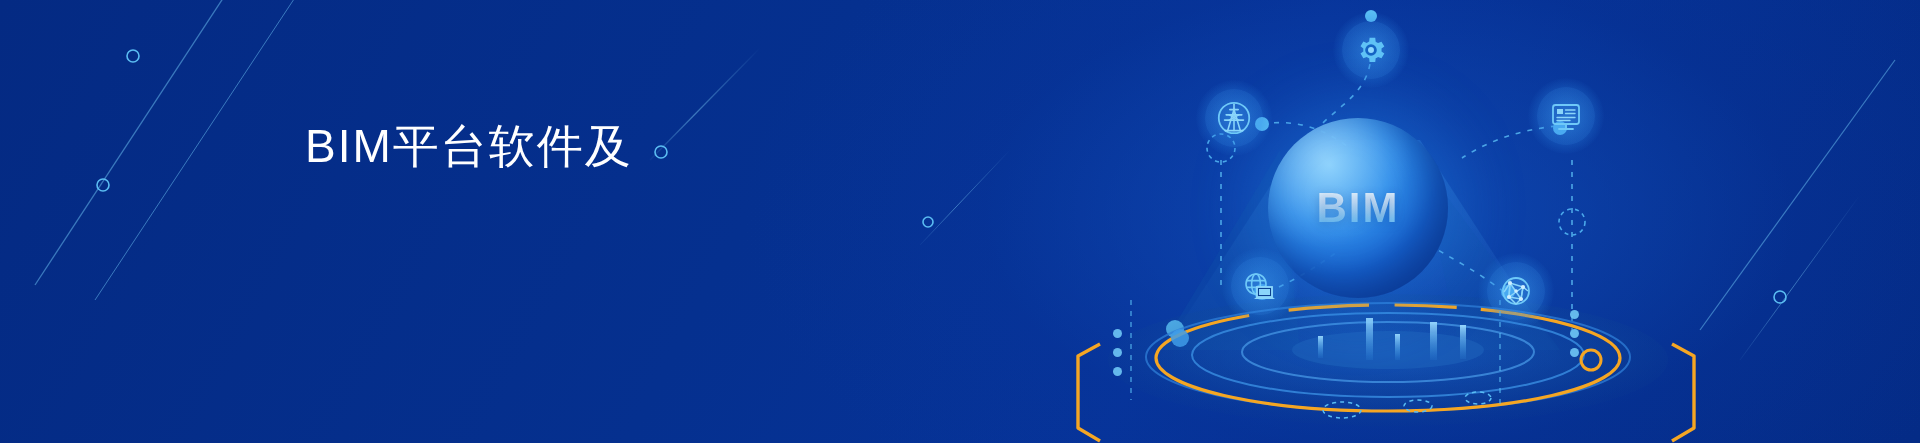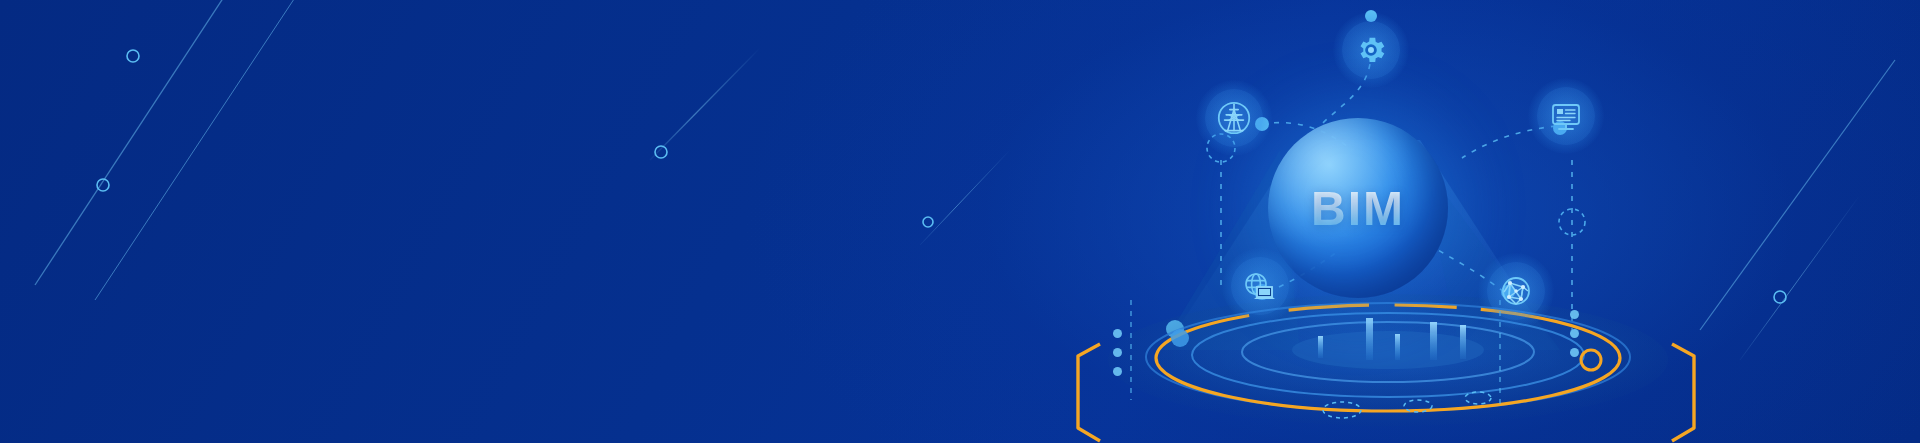--- a/index.html
+++ b/index.html
@@ -37,21 +37,21 @@
       radial-gradient(circle at 34% 26%, rgba(120,205,255,0.95) 0%, rgba(52,150,240,0.92) 34%, rgba(24,104,215,0.88) 62%, rgba(14,70,180,0.82) 100%);
     box-shadow:0 0 60px 18px rgba(40,140,240,0.30), inset -14px -16px 40px rgba(3,34,110,0.55);
     display:flex;align-items:center;justify-content:center;
   }
   #sphere::after{
     content:"";position:absolute;left:0;top:0;right:0;bottom:0;border-radius:50%;
     background:radial-gradient(circle at 30% 22%, rgba(255,255,255,0.22) 0%, rgba(255,255,255,0) 48%);
   }
   #bim-label{
     position:relative;z-index:2;
-    font-size:48px;font-weight:700;letter-spacing:2px;
+    font-size:42px;font-weight:700;letter-spacing:2px;
     background:linear-gradient(180deg,#f2fbff 0%,#cfeaff 38%,#49b6f7 100%);
     -webkit-background-clip:text;background-clip:text;
     -webkit-text-fill-color:transparent;color:#cfeaff;
     text-shadow:0 2px 10px rgba(6,40,120,0.25);
   }
 
   
   .node{
     position:absolute;width:76px;height:76px;border-radius:50%;
     background:radial-gradient(circle at 50% 50%, rgba(46,140,235,0.42) 0%, rgba(40,130,225,0.22) 55%, rgba(30,110,210,0) 72%);
@@ -179,20 +179,21 @@
       <circle cx="1591" cy="360" r="10" fill="none" stroke="#f5a623" stroke-width="3"></circle>
       <g stroke="#59bdf4" stroke-width="1.4" stroke-dasharray="5 6" opacity="0.75">
         <line x1="1131" y1="300" x2="1131" y2="400"></line>
         <line x1="1500" y1="300" x2="1500" y2="410"></line>
       </g>
       <circle cx="1180" cy="338" r="9" fill="#3f9ce8" opacity="0.85"></circle>
     </g>
   </svg>
 
   <div id="headline">
+    <span class="ln">BIM平台软件及</span>
   </div>
 
   <div id="sphere">
     <span id="bim-label">BIM</span>
   </div>
 
   <div class="node" id="node-gear">
     <span class="ring"></span>
     <svg width="34" height="34" viewBox="0 0 24 24">
       <path fill="#5fc2f6" d="M19.4 13a7.8 7.8 0 0 0 0-2l2-1.5-2-3.4-2.4 1a7.6 7.6 0 0 0-1.7-1L15 3.4h-4l-.3 2.6a7.6 7.6 0 0 0-1.7 1l-2.4-1-2 3.4L6.6 11a7.8 7.8 0 0 0 0 2l-2 1.5 2 3.4 2.4-1c.5.4 1.1.8 1.7 1l.3 2.6h4l.3-2.6c.6-.2 1.2-.6 1.7-1l2.4 1 2-3.4Z"></path>

